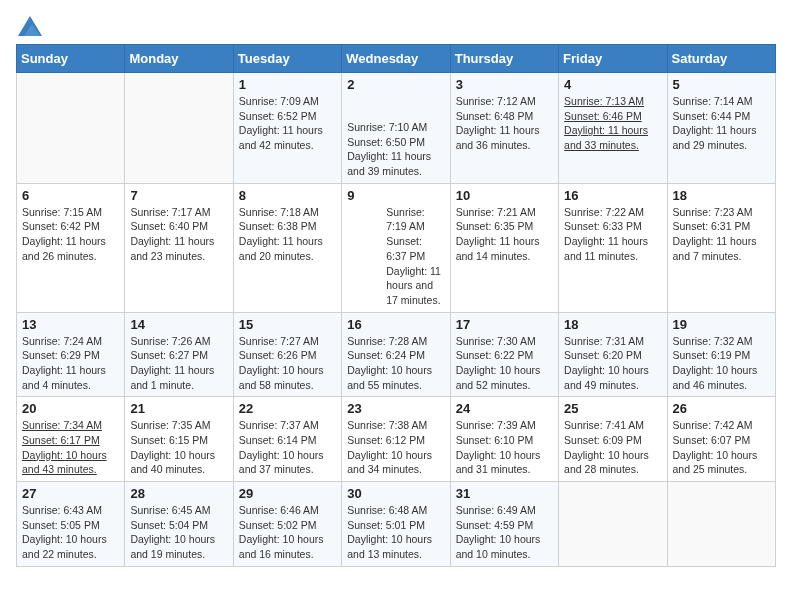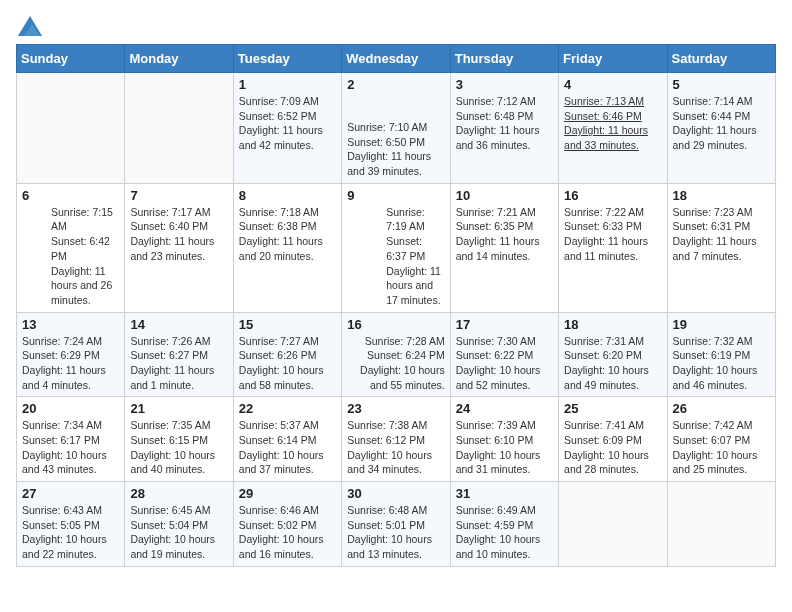--- a/index.html
+++ b/index.html
@@ -159,21 +159,21 @@
         <td>
           <span class="day-num">5</span>
           <div class="day-info" style="white-space: pre-line;">Sunrise: 7:14 AM
 Sunset: 6:44 PM
 Daylight: 11 hours and 29 minutes.</div>
         </td>
       </tr>
       <tr>
         <td>
           <span class="day-num">6</span>
-          <div class="day-info" style="white-space: pre-line; margin-left: 29px;">Sunrise: 7:15 AM
+          <div class="day-info" style="white-space: pre-line;">Sunrise: 7:15 AM
 Sunset: 6:42 PM
 Daylight: 11 hours and 26 minutes.</div>
         </td>
         <td>
           <span class="day-num">7</span>
           <div class="day-info" style="white-space: pre-line;">Sunrise: 7:17 AM
 Sunset: 6:40 PM
 Daylight: 11 hours and 23 minutes.</div>
         </td>
         <td>
@@ -221,21 +221,21 @@
 Daylight: 11 hours and 1 minute.</div>
         </td>
         <td>
           <span class="day-num">15</span>
           <div class="day-info" style="white-space: pre-line;">Sunrise: 7:27 AM
 Sunset: 6:26 PM
 Daylight: 10 hours and 58 minutes.</div>
         </td>
         <td>
           <span class="day-num">16</span>
-          <div class="day-info" style="white-space: pre-line; text-align: right;">Sunrise: 7:28 AM
+          <div class="day-info" style="white-space: pre-line;">Sunrise: 7:28 AM
 Sunset: 6:24 PM
 Daylight: 10 hours and 55 minutes.</div>
         </td>
         <td>
           <span class="day-num">17</span>
           <div class="day-info" style="white-space: pre-line;">Sunrise: 7:30 AM
 Sunset: 6:22 PM
 Daylight: 10 hours and 52 minutes.</div>
         </td>
         <td>
@@ -247,33 +247,33 @@
         <td>
           <span class="day-num">19</span>
           <div class="day-info" style="white-space: pre-line;">Sunrise: 7:32 AM
 Sunset: 6:19 PM
 Daylight: 10 hours and 46 minutes.</div>
         </td>
       </tr>
       <tr>
         <td>
           <span class="day-num">20</span>
-          <div class="day-info" style="white-space: pre-line;">Sunrise: 7:34 AM
+          <div class="day-info" style="white-space: pre-line; text-decoration: underline;">Sunrise: 7:34 AM
 Sunset: 6:17 PM
 Daylight: 10 hours and 43 minutes.</div>
         </td>
         <td>
           <span class="day-num">21</span>
           <div class="day-info" style="white-space: pre-line;">Sunrise: 7:35 AM
 Sunset: 6:15 PM
 Daylight: 10 hours and 40 minutes.</div>
         </td>
         <td>
           <span class="day-num">22</span>
-          <div class="day-info" style="white-space: pre-line;">Sunrise: 5:37 AM
+          <div class="day-info" style="white-space: pre-line;">Sunrise: 7:37 AM
 Sunset: 6:14 PM
 Daylight: 10 hours and 37 minutes.</div>
         </td>
         <td>
           <span class="day-num">23</span>
           <div class="day-info" style="white-space: pre-line;">Sunrise: 7:38 AM
 Sunset: 6:12 PM
 Daylight: 10 hours and 34 minutes.</div>
         </td>
         <td>

